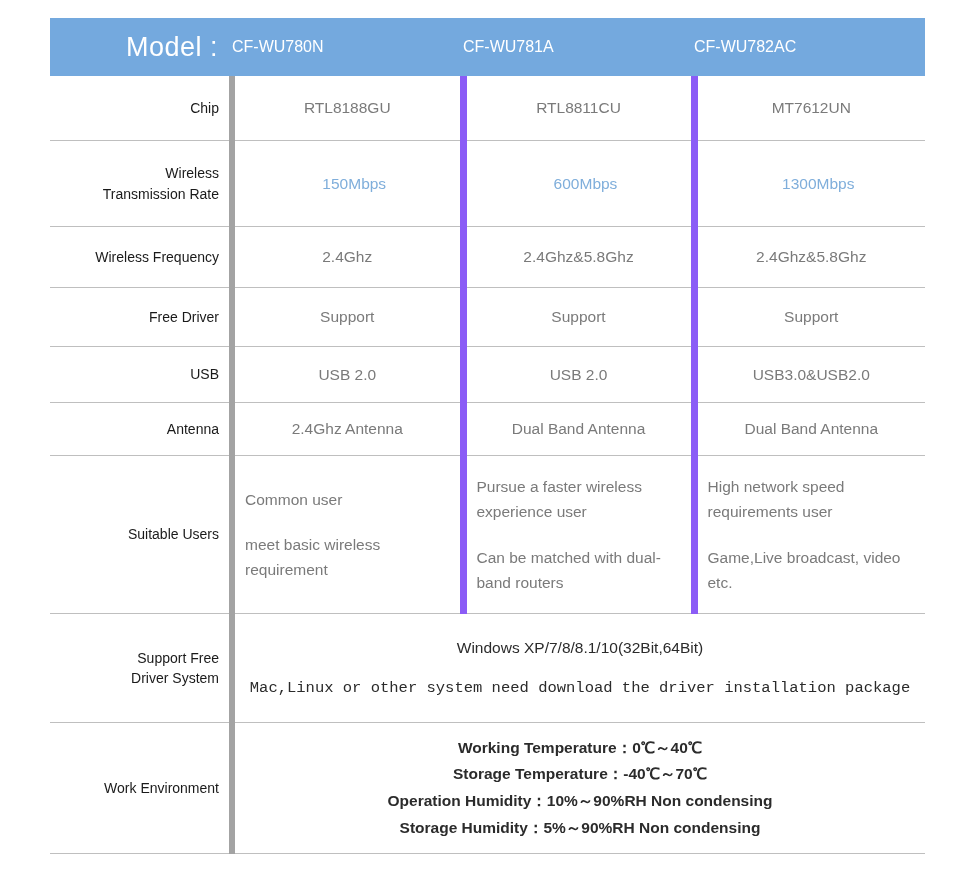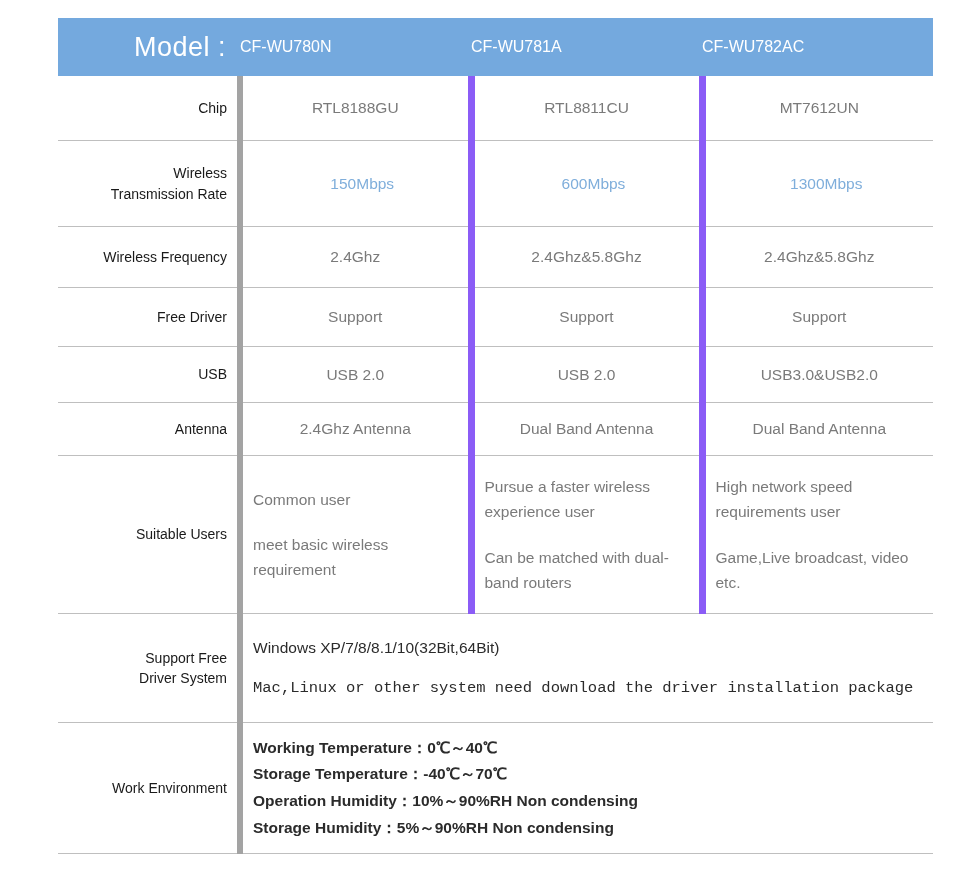--- a/index.html
+++ b/index.html
@@ -17,21 +17,21 @@
   .spec-sheet {
     position: relative;
     width: 960px;
     height: 870px;
     background: #ffffff;
   }
 
   
   .spec-table {
     position: absolute;
-    left: 58px;
+    left: 50px;
     top: 18px;
     width: 860px;
     border-collapse: collapse;
     table-layout: fixed;
   }
 
   .col-label  { width: 182px; }
   .col-prod   { width: 231px; }
 
   
@@ -100,21 +100,21 @@
     line-height: 1.62;
   }
   td.users-val p { margin: 0; }
   td.users-val p + p { margin-top: 20px; }
 
   
   tr.r-sys td.cell  { height: 108px; }
   tr.r-env td.cell  { height: 130px; }
 
   td.wide {
-    text-align: left;
+    text-align: center;
     color: #2b2b2b;
     font-size: 15.5px;
     padding-left: 28px;
     border-right: none;
   }
   td.wide p { margin: 0; }
   td.sys-val p + p { margin-top: 22px; font-family: Liberation Mono, monospace; }
   td.env-val { line-height: 1.72; font-weight: bold; }
 
   .lbl-two-line { display: block; }

